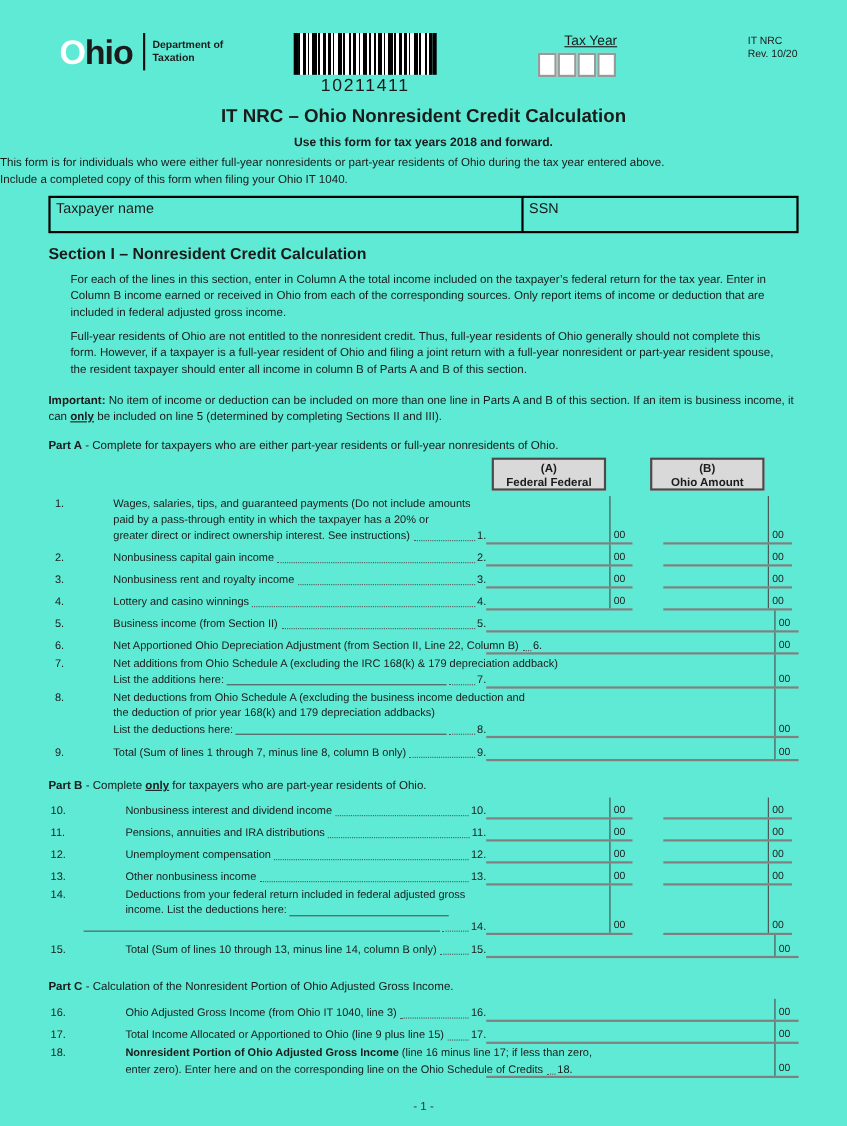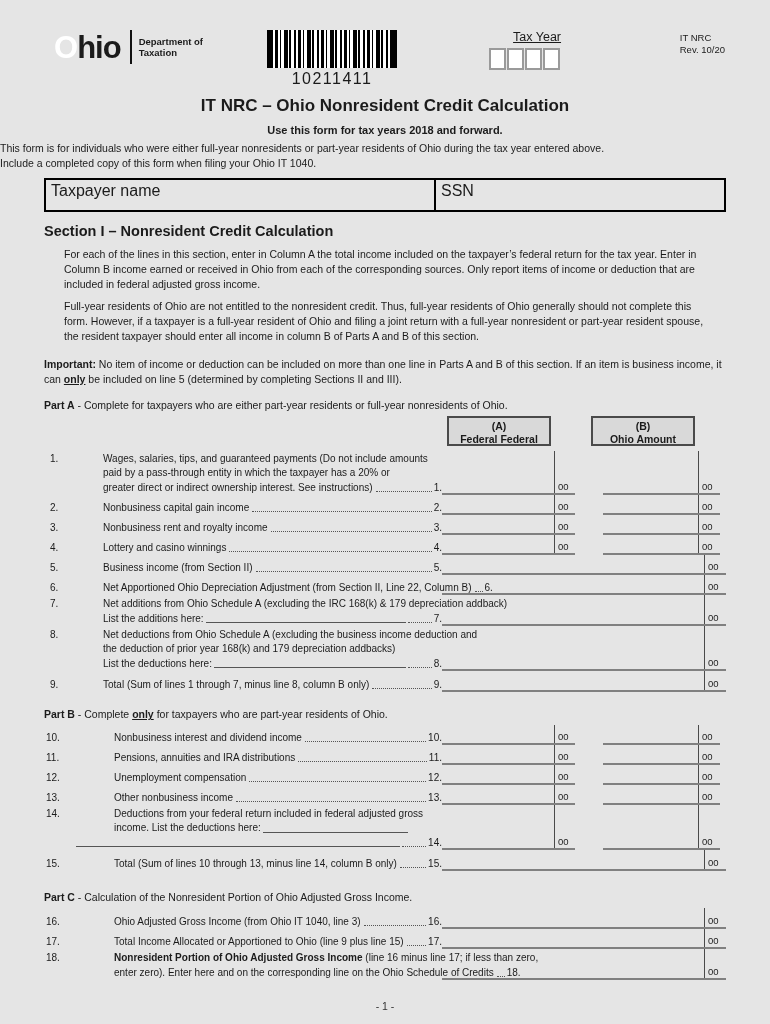--- a/index.html
+++ b/index.html
@@ -1,17 +1,17 @@
 <!DOCTYPE html>
 <html><head>
 <meta charset="utf-8">
 <style>
   * { box-sizing: border-box; }
   html,body { margin:0; padding:0; background:#888; }
-  .page { width:770px; height:1024px; background:#e5e5e5; position:relative; overflow:hidden;
+  .page { width:770px; height:1024px; background:#5eead4; position:relative; overflow:hidden;
           font-family:"Liberation Sans", sans-serif; color:#1b1b1b; margin:0 auto; }
 
   
   .hdr { display:flex; align-items:flex-start; padding:30px 45px 0 54px; }
   .logo { display:flex; align-items:center; }
   .brand { font-size:31px; font-weight:bold; letter-spacing:-1px; line-height:1; }
   .brand::first-letter { color:#fff; -webkit-text-stroke:2px #000; }
   .logo-sep { width:2px; height:34px; background:#111; margin:0 7px 0 9px; }
   .dept { font-size:9.5px; font-weight:bold; line-height:11px; white-space:pre-line; }
   .bc { margin-left:58px; width:142px; text-align:center; }
@@ -23,22 +23,22 @@
   .tyl { font-size:12.5px; }
   .tyboxes { display:flex; margin-top:4px; justify-content:center; }
   .tybox { width:17px; height:22px; border:2px solid #9a9a9a; background:#fff; margin-right:1px; }
   .rev { margin-left:auto; font-size:9.5px; line-height:12px; padding-top:2px; }
 
   .title { text-align:center; font-size:17px; font-weight:bold; margin-top:8px; }
   .sub { text-align:center; font-size:11px; font-weight:bold; margin-top:8px; }
   .intro { text-align:left; font-size:10.5px; line-height:15px; margin-top:5px; white-space:pre-line; }
 
   .tpbox { margin:7px 44px 0; border:2px solid #000; display:flex; height:34px; }
-  .tpcell { flex:1; font-size:16px; padding:2px 5px; }
-  .tpcell.ssn { flex:none; width:290px; border-left:2px solid #000; }
+  .tpcell { flex:1; font-size:13px; padding:2px 5px; }
+  .tpcell.ssn { flex:none; width:250px; border-left:2px solid #000; }
 
   .sech { margin:11px 44px 0; font-size:14.5px; font-weight:bold; }
   .para { margin:8px 64px 0; font-size:10.5px; line-height:14.8px; white-space:pre-line; }
   .imp  { margin:13px 44px 0; font-size:10.5px; line-height:14.8px; }
   .parth { margin:13px 44px 0; font-size:10.5px; }
   .b { font-weight:bold; }
   .bu { font-weight:bold; text-decoration:underline; }
 
   .colrow { position:relative; margin:5px 44px 0; height:30px; }
   .colbox { position:absolute; top:0; height:30px; background:#d9d9d9; border:2px solid #4a4a4a;

